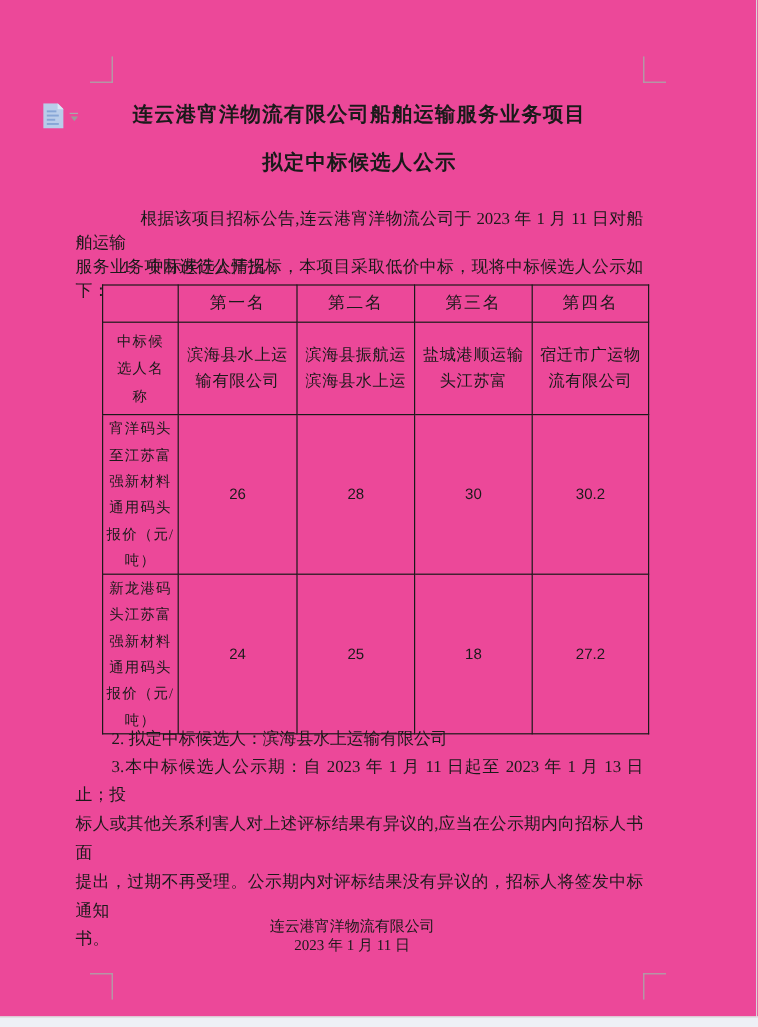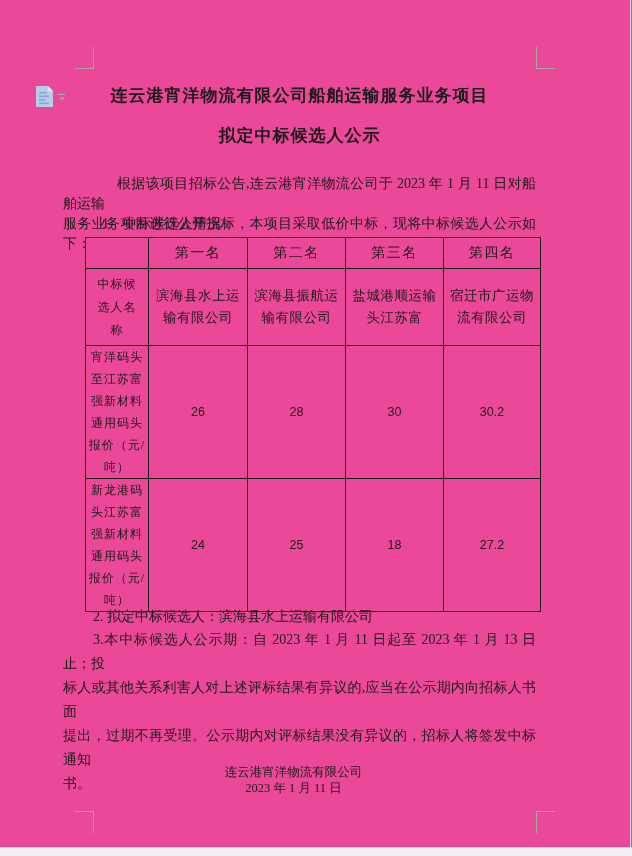--- a/index.html
+++ b/index.html
@@ -103,21 +103,21 @@
       <td class="t-head">第三名</td>
       <td class="t-head">第四名</td>
     </tr>
     <tr class="row-names">
       <td class="t-label lbl-names">中标候
 选人名
 称</td>
       <td class="t-name v-top">滨海县水上运
 输有限公司</td>
       <td class="t-name">滨海县振航运
-输有限公司</td>
+滨海县水上运</td>
       <td class="t-name">盐城港顺运输
 头江苏富</td>
       <td class="t-name">宿迁市广运物
 流有限公司</td>
     </tr>
     <tr class="row-p1">
       <td class="t-label">宵洋码头
 至江苏富
 强新材料
 通用码头

